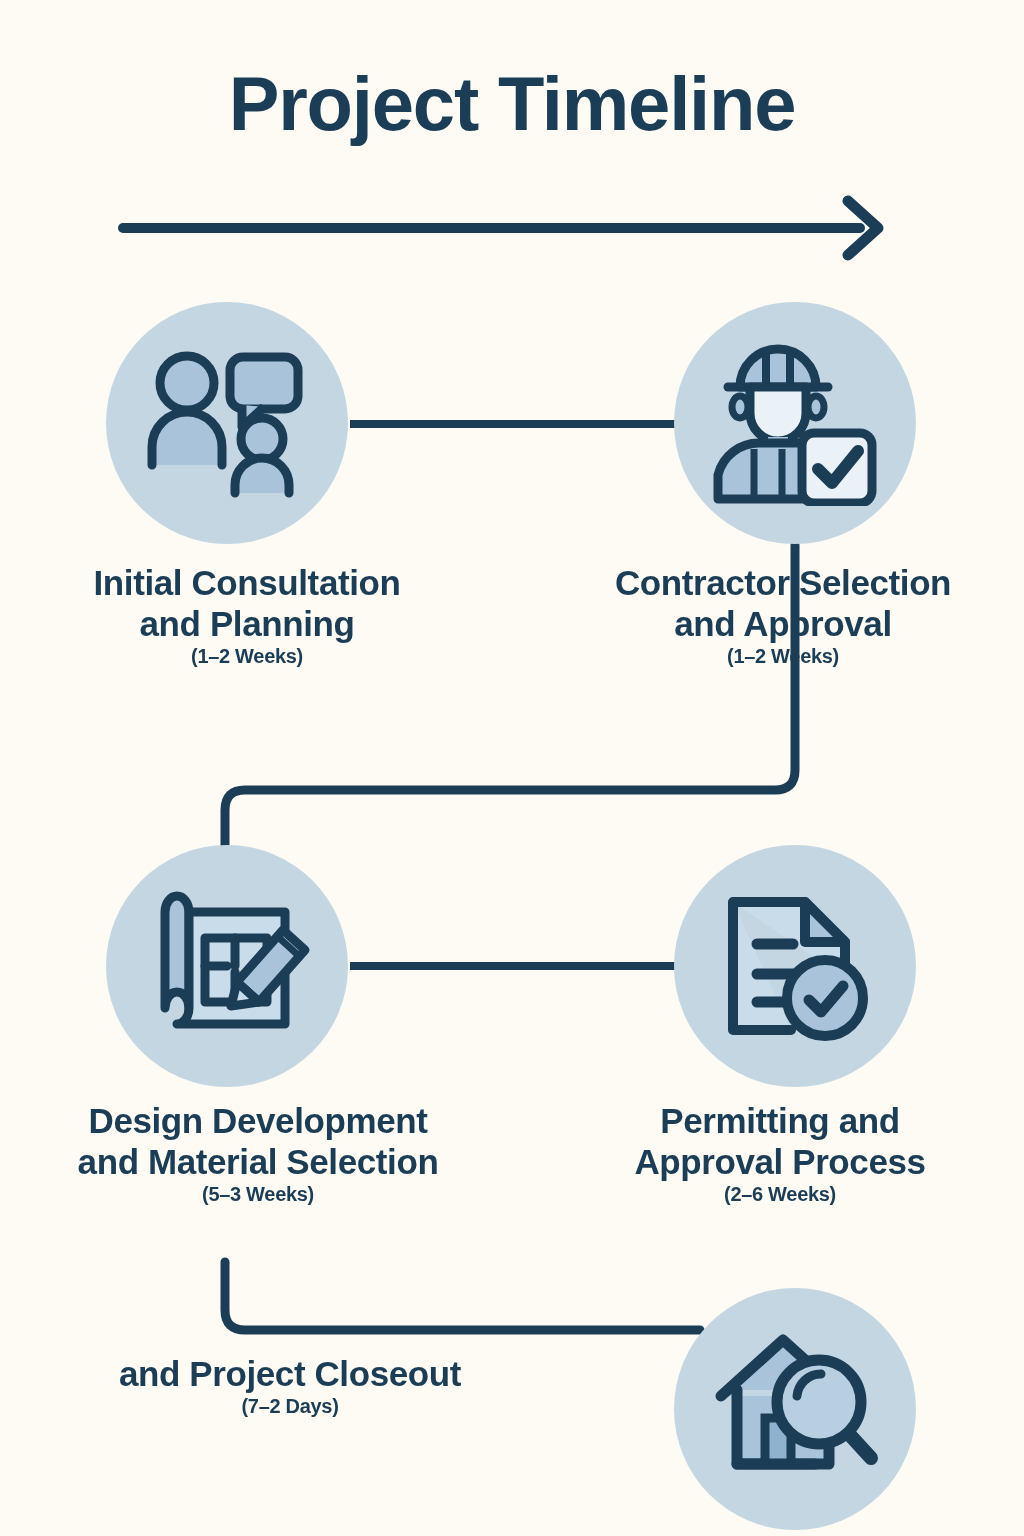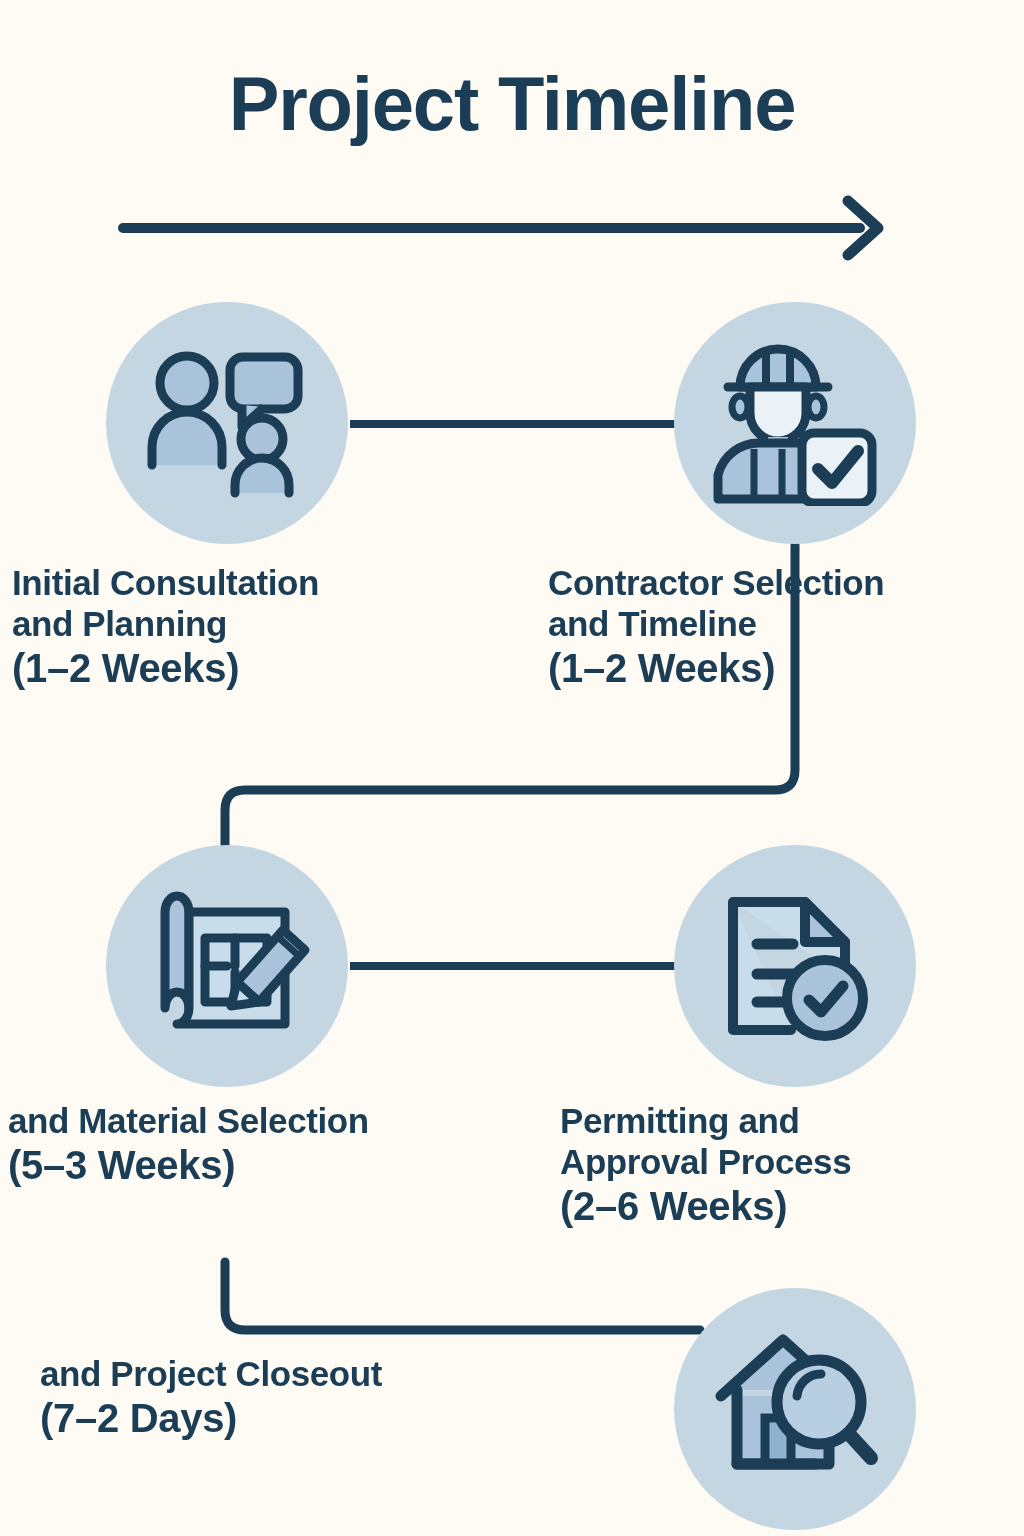--- a/index.html
+++ b/index.html
@@ -70,32 +70,32 @@
 
   .c1 { left: 106px; top: 302px; }
   .c2 { left: 674px; top: 302px; }
   .c3 { left: 106px; top: 845px; }
   .c4 { left: 674px; top: 845px; }
   .c5 { left: 674px; top: 1288px; }
 
   
   .label {
     position: absolute;
-    text-align: left;
+    text-align: center;
     color: #1C3D56;
     font-weight: 700;
     line-height: 1.17;
   }
   .label .ttl {
     font-size: 35px;
     display: block;
     letter-spacing: -0.4px;
   }
   .label .dur {
-    font-size: 40px;
+    font-size: 20px;
     display: block;
     letter-spacing: -0.3px;
   }
 
   .l1 { left: 12px;  top: 563px;  width: 470px; }
   .l2 { left: 548px; top: 563px;  width: 470px; }
   .l3 { left: 8px;   top: 1101px; width: 500px; }
   .l4 { left: 560px; top: 1101px; width: 440px; }
   .l5 { left: 40px;  top: 1354px; width: 500px; }
 </style>
@@ -223,25 +223,26 @@
   </div>
 
   <div class="label l1">
     <span class="ttl">Initial Consultation</span>
     <span class="ttl">and Planning</span>
     <span class="dur">(1–2 Weeks)</span>
   </div>
 
   <div class="label l2">
     <span class="ttl">Contractor Selection</span>
-    <span class="ttl">and Timeline</span>
+    <span class="ttl">and Approval</span>
     <span class="dur">(1–2 Weeks)</span>
   </div>
 
   <div class="label l3">
+    <span class="ttl">Design Development</span>
     <span class="ttl">and Material Selection</span>
     <span class="dur">(5–3 Weeks)</span>
   </div>
 
   <div class="label l4">
     <span class="ttl">Permitting and</span>
     <span class="ttl">Approval Process</span>
     <span class="dur">(2–6 Weeks)</span>
   </div>
 

